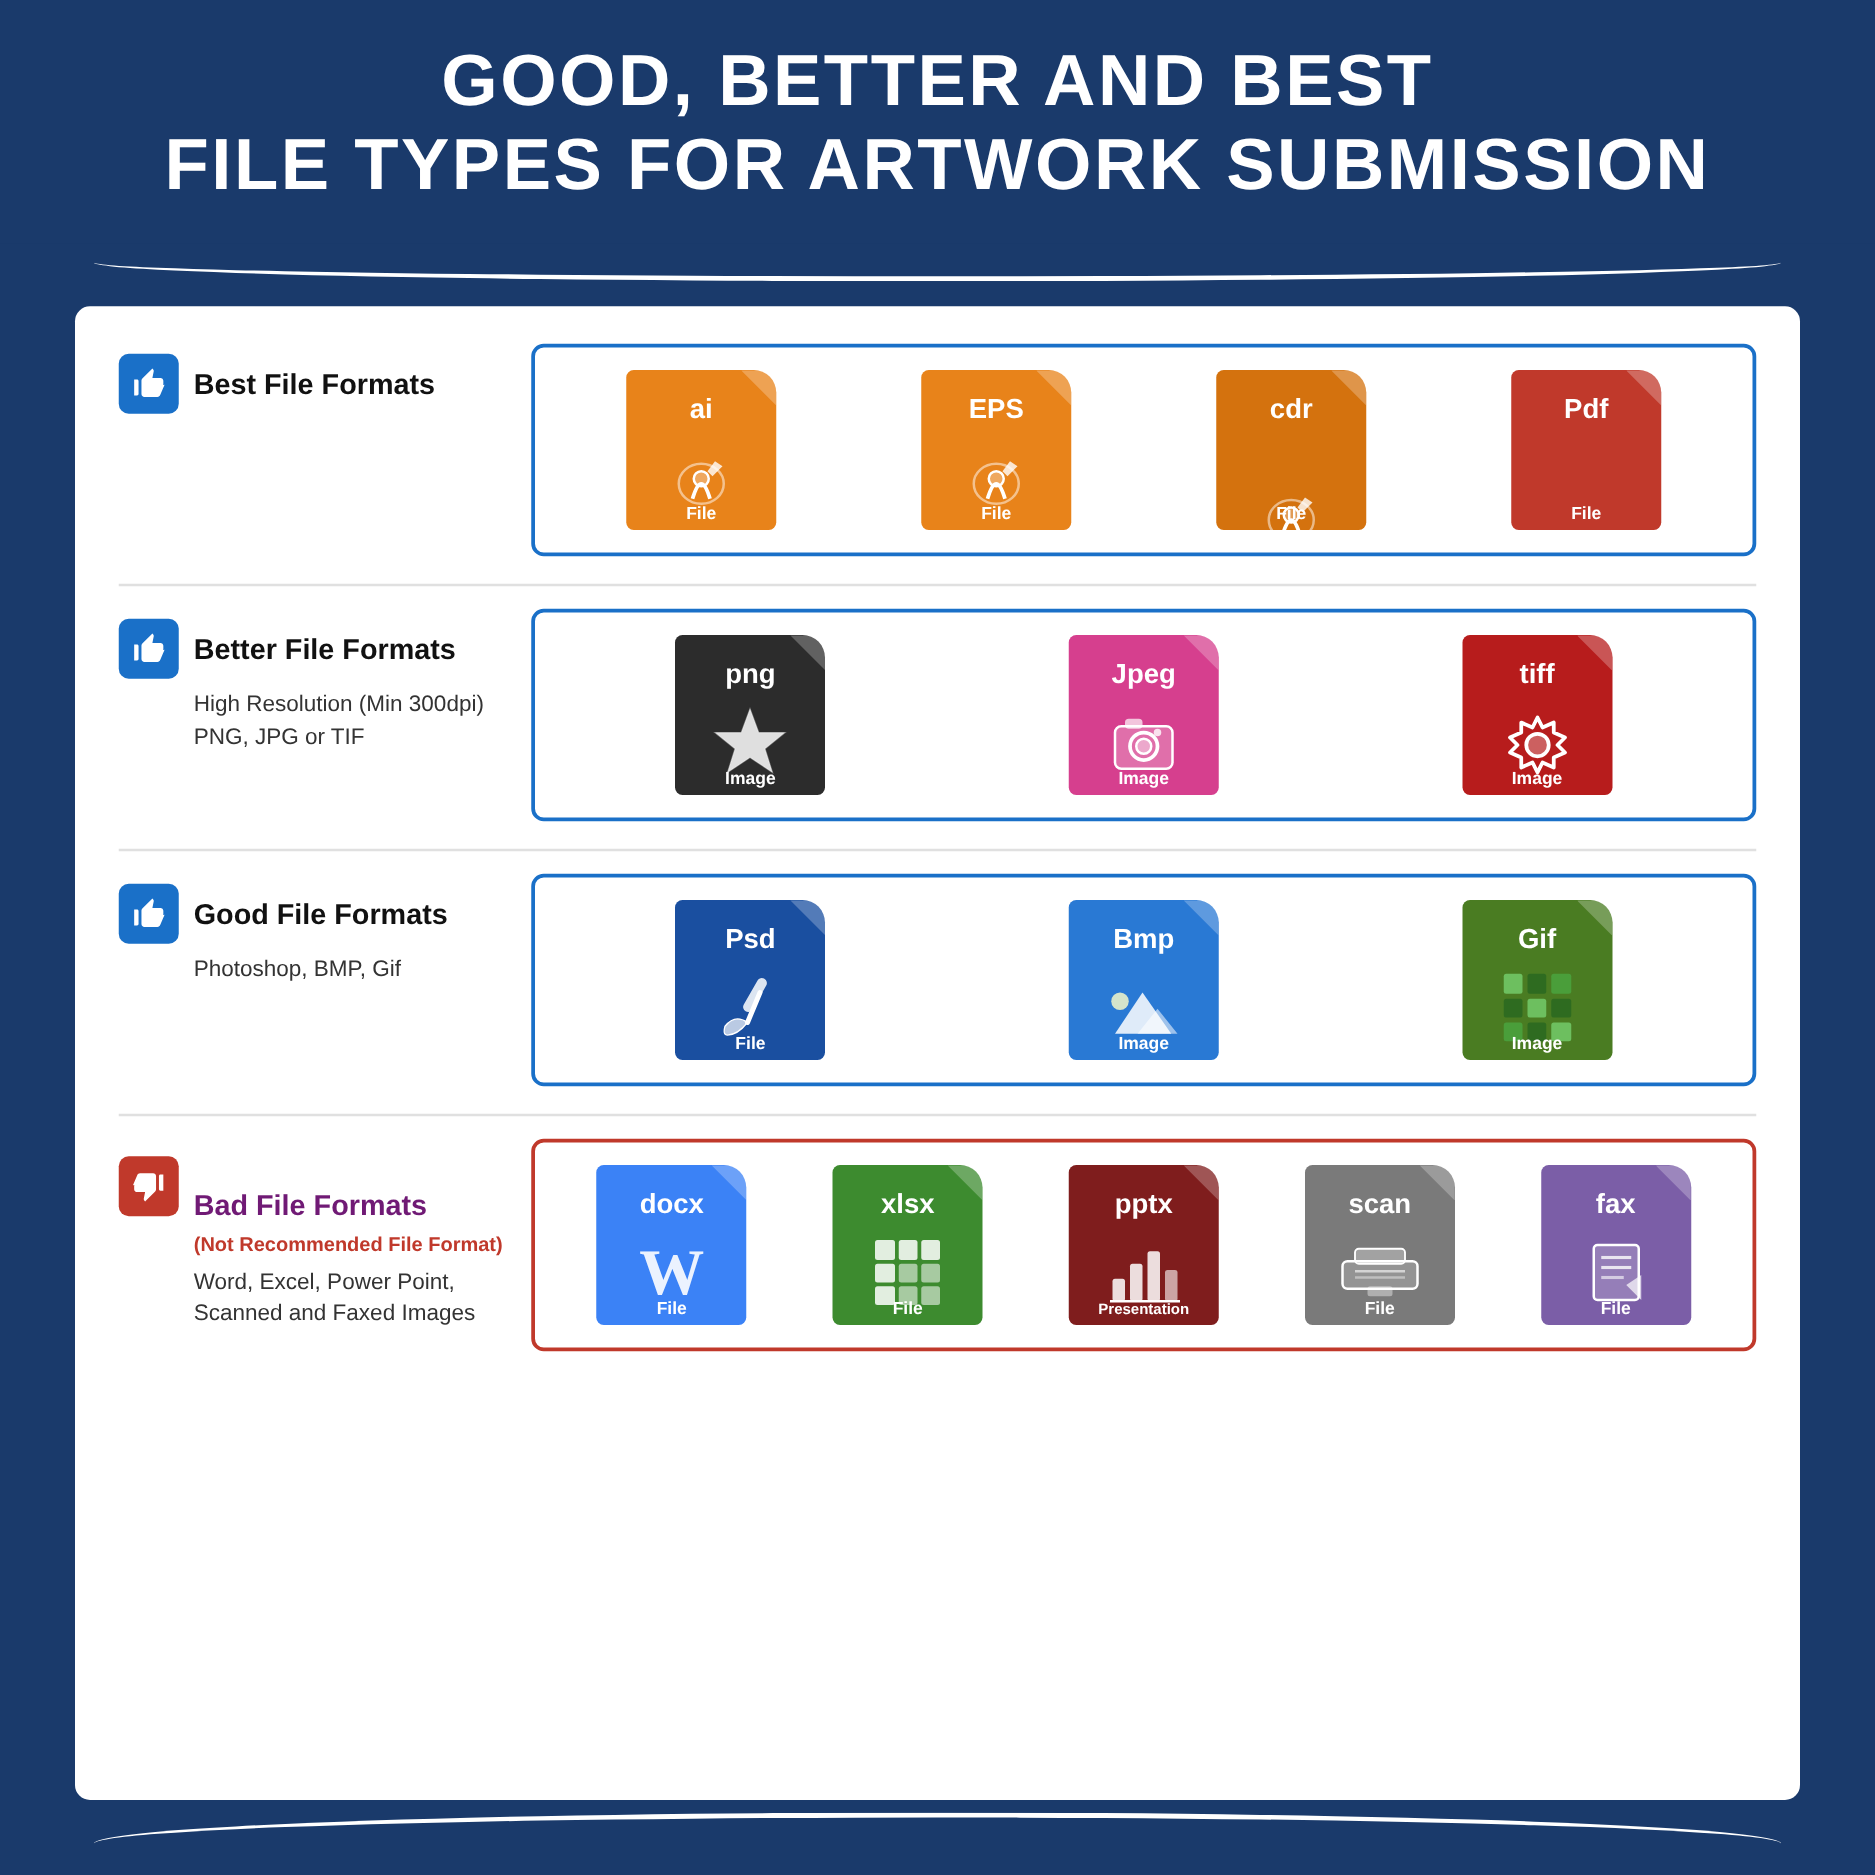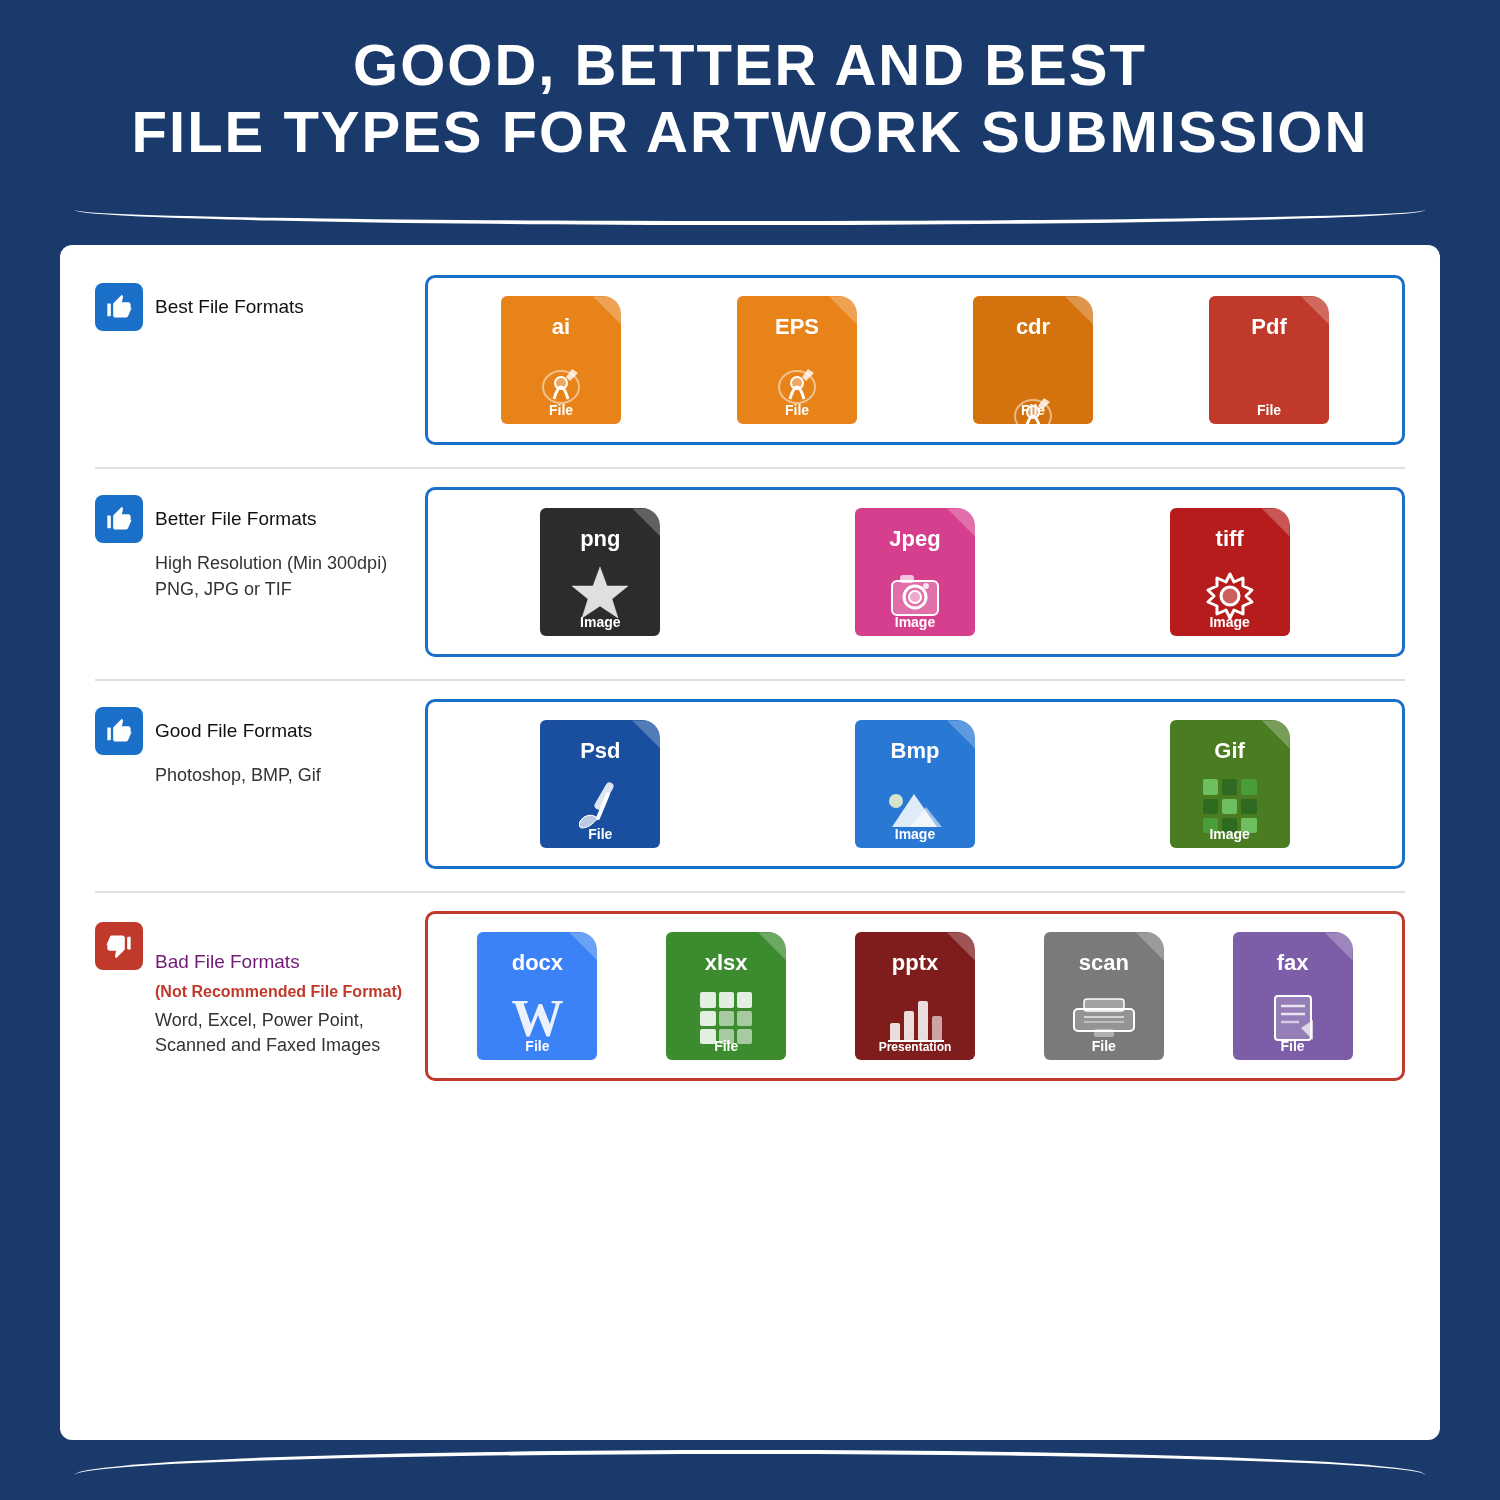--- a/index.html
+++ b/index.html
@@ -97,22 +97,22 @@
       background: #c0392b;
     }
 
     .thumbs-icon svg {
       width: 28px;
       height: 28px;
       fill: white;
     }
 
     .label-title {
-      font-size: 19px;
-      font-weight: 400;
+      font-size: 23px;
+      font-weight: 700;
       color: #111;
     }
 
     .label-desc {
       font-size: 18px;
       color: #333;
       line-height: 1.4;
       margin-left: 60px;
     }
 

